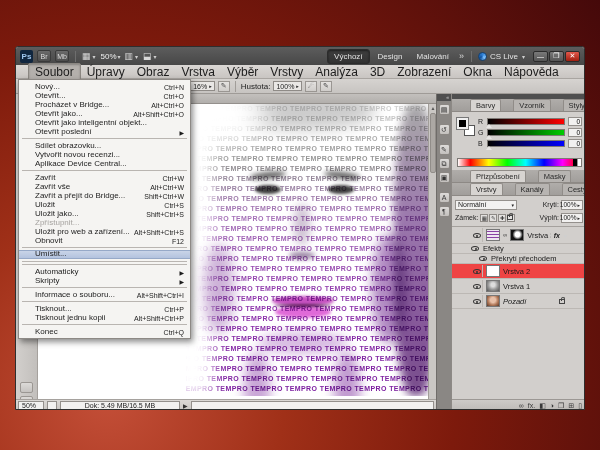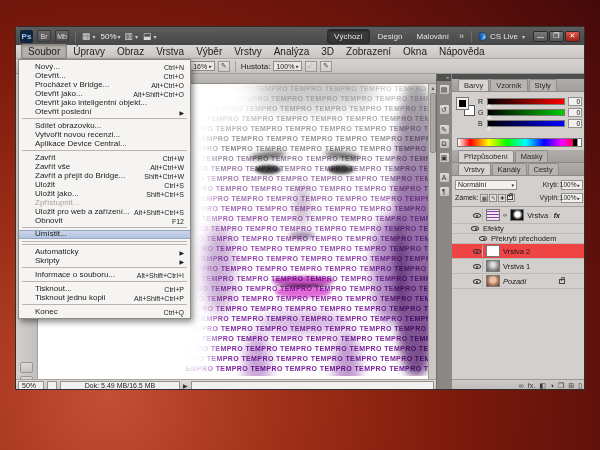--- a/index.html
+++ b/index.html
@@ -1,39 +1,39 @@
 <!DOCTYPE html>
 <html><head>
 <meta charset="utf-8">
 <style>
   * { margin:0; padding:0; box-sizing:border-box; font-family:"Liberation Sans", sans-serif; }
   html,body { width:600px; height:450px; overflow:hidden; }
   body { background: radial-gradient(circle at 18% 88%, #c44f38 0%, #a03018 28%, #7d1a0c 55%, #45090a 100%); position:relative; }
 
-  .window { position:absolute; left:15px; top:26px; width:570px; height:364px; background:#cfccc9; border:1px solid #2e2e2e; border-radius:3px 3px 0 0; overflow:hidden; }
+  .window { position:absolute; left:15px; top:46px; width:570px; height:364px; background:#cfccc9; border:1px solid #2e2e2e; border-radius:3px 3px 0 0; overflow:hidden; }
 
   
   .appbar { position:absolute; left:0; top:0; width:100%; height:18px; background:linear-gradient(#5d5d5d,#474747); display:flex; align-items:center; gap:4px; padding:0 4px; color:#e5e5e5; font-size:8px; }
   .pslogo { width:13px; height:13px; background:#10263f; color:#9fc7ef; font-size:8px; font-weight:bold; display:flex; align-items:center; justify-content:center; border-radius:2px; }
   .sqbtn { width:14px; height:12px; background:linear-gradient(#6b6b6b,#4d4d4d); border:1px solid #3a3a3a; border-radius:2px; color:#ddd; font-size:7px; display:flex; align-items:center; justify-content:center; }
   .abico { font-size:9px; color:#d8d8d8; letter-spacing:1px; }
   .caret { font-size:6px; color:#cfcfcf; margin-left:1px; }
   .absep { width:1px; height:11px; background:#3c3c3c; border-right:1px solid #6e6e6e; margin:0 2px; }
   .zoomfield { font-size:8px; color:#eee; }
   .spacer { flex:1; }
   .ws { padding:2px 6px; border-radius:3px; font-size:8px; color:#e2e2e2; }
   .ws.active { background:linear-gradient(#3e3e3e,#333); border:1px solid #2c2c2c; box-shadow:inset 0 1px 2px rgba(0,0,0,.5); }
   .cslive { display:flex; align-items:center; gap:3px; }
   .csball { width:9px; height:9px; border-radius:50%; background:conic-gradient(#2f7fd4,#7fc2ff,#1153a0,#2f7fd4); border:1px solid #16406e; }
   .winbtns { display:flex; gap:1px; margin-left:4px; }
   .wbtn { width:15px; height:11px; font-size:7px; color:#fff; display:flex; align-items:center; justify-content:center; border:1px solid #2b2b2b; border-radius:2px; background:linear-gradient(#7a7a7a,#555); }
   .wbtn.close { background:linear-gradient(#e2574a,#a01f10); }
 
   
-  .menubar { position:absolute; left:0; top:18px; width:100%; height:14px; background:linear-gradient(#dad7d4,#c9c5c2); border-bottom:1px solid #a9a5a1; display:flex; align-items:center; padding-left:5px; font-size:10px; color:#1d1d1d; }
+  .menubar { position:absolute; left:0; top:18px; width:100%; height:14px; background:linear-gradient(#dad7d4,#c9c5c2); border-bottom:1px solid #a9a5a1; display:flex; align-items:center; padding-left:12px; font-size:12px; color:#1d1d1d; }
   .menu-item { padding:1px 6px; border-radius:2px; }
   .menu-item.active { background:#b4b0ac; border:1px solid #8b8782; box-shadow:inset 0 1px 2px rgba(0,0,0,.25); }
 
   
   .optionsbar { position:absolute; left:0; top:32px; width:100%; height:15px; background:linear-gradient(#d6d3d0,#c7c4c1); border-bottom:1px solid #9f9b97; display:flex; align-items:center; gap:3px; padding-left:132px; font-size:8px; color:#222; }
   .ob-box { background:#e9e7e5; border:1px solid #8f8b87; font-size:7px; padding:0 2px; height:10px; display:flex; align-items:center; }
   .ob-ico { width:12px; height:11px; border:1px solid #9a9692; background:linear-gradient(#e4e2e0,#cfccc9); font-size:7px; display:flex; align-items:center; justify-content:center; color:#444; }
   .ob-sep { width:1px; height:11px; background:#a19d99; margin:0 2px; }
 
   
@@ -80,21 +80,21 @@
 
   
   .dockstrip { position:absolute; left:420px; top:47px; width:15px; height:317px; background:#8a8784; border-left:1px solid #6f6c69; }
   .ds-top { height:7px; background:#4f4f4f; color:#ccc; font-size:5px; text-align:right; line-height:7px; padding-right:2px; }
   .ds-ico { width:11px; height:11px; margin:3px auto 0; background:linear-gradient(#dddbd9,#c3c0bd); border:1px solid #8b8783; border-radius:2px; font-size:7px; color:#333; display:flex; align-items:center; justify-content:center; }
   .ds-gap { height:6px; }
 
   
   .rightdock { position:absolute; left:435px; top:47px; width:135px; height:317px; background:#b3b0ad; border-left:1px solid #8d8985; display:flex; flex-direction:column; }
   .dockbar { height:5px; background:#4f4f4f; }
-  .ptabs { height:13px; background:linear-gradient(#b0adaa,#a19e9b); display:flex; align-items:flex-end; padding-left:6px; gap:1px; border-bottom:1px solid #8d8985; }
+  .ptabs { height:13px; background:linear-gradient(#b0adaa,#a19e9b); display:flex; align-items:flex-end; padding-left:18px; gap:12px; border-bottom:1px solid #8d8985; }
   .ptab { font-size:7.5px; padding:1px 5px 1px; color:#2a2a2a; background:#b7b4b1; border:1px solid #908c88; border-bottom:none; border-radius:2px 2px 0 0; }
   .ptab.active { background:#d7d4d1; }
   .pbody { background:#d2cfcc; }
 
   .colorbody { height:58px; position:relative; padding:4px 4px 2px 26px; }
   .cswatches { position:absolute; left:5px; top:6px; width:18px; height:18px; }
   .cswatches .sw-bg { width:11px; height:11px; }
   .cswatches .sw-fg { width:11px; height:11px; border:2px solid #efefef; outline:1px solid #777; }
   .slider-row { display:flex; align-items:center; gap:3px; height:11px; }
   .sl-label { font-size:7px; width:6px; color:#222; }

